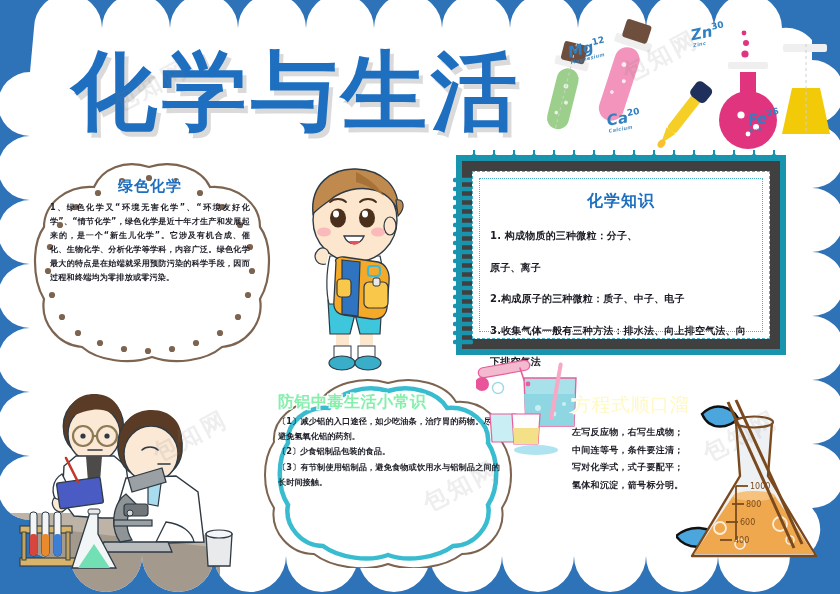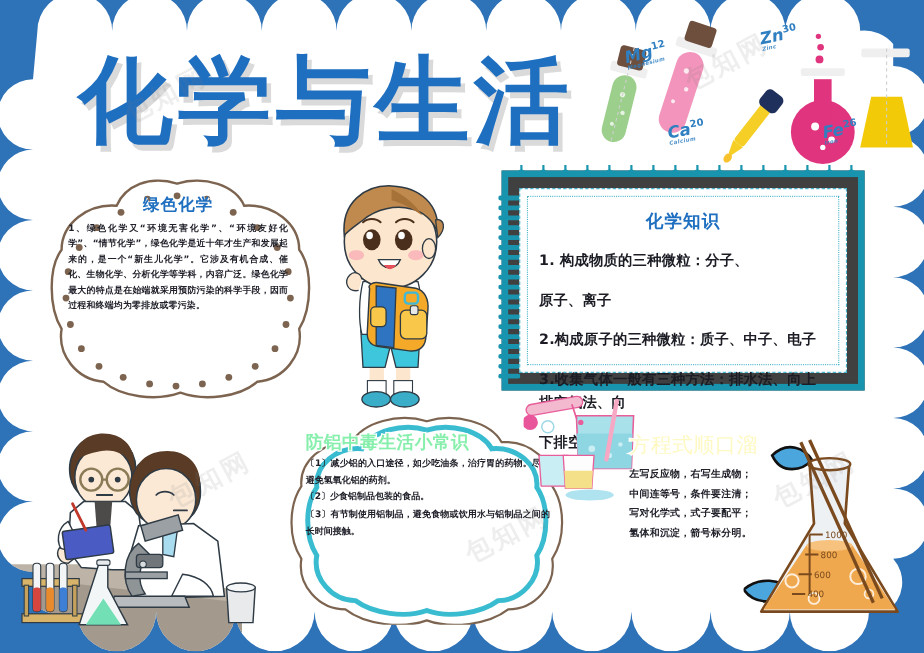--- a/index.html
+++ b/index.html
@@ -23,41 +23,41 @@
     -webkit-text-stroke:7px #ffffff;
     paint-order:stroke fill;
     text-shadow:4px 5px 0 rgba(150,150,150,.35);
     white-space:nowrap;
     font-family:"DejaVu Sans","Liberation Sans",sans-serif;
   }
   .title-inner{position:relative;}
 
   
   .bubble-green{
-    position:absolute;left:36px;top:163px;width:250px;height:200px;
+    position:absolute;left:24px;top:163px;width:250px;height:200px;
   }
   .bubble-green .bg{position:absolute;inset:0;}
   .bubble-green .content{
     position:absolute;left:26px;top:14px;width:200px;height:175px;
     display:flex;flex-direction:column;align-items:center;
   }
   .gc-title{color:#1f6fc0;font-size:15px;font-weight:bold;letter-spacing:1px;
     margin-bottom:5px;text-shadow:1px 1px 0 rgba(255,255,255,.9);}
   .gc-body{font-size:8.1px;line-height:1.72;color:#20212a;text-align:justify;
     font-weight:bold;letter-spacing:.2px;}
 
   
   .notebook{
     position:absolute;left:456px;top:155px;width:330px;height:200px;
     background:#404040;border:6px solid #1894ae;box-sizing:border-box;
   }
   .nb-inner{position:absolute;inset:10px;border:1.6px dashed #49b4c9;box-sizing:border-box;background:#fff;}
   .nb-inner2{position:absolute;inset:6px;border:1.4px dotted #49b4c9;box-sizing:border-box;padding:8px 10px;box-sizing:border-box;}
   .nb-title{text-align:center;color:#1f6fc0;font-size:16px;font-weight:bold;letter-spacing:1px;margin:4px 0 8px;}
-  .nb-line{font-size:13px;font-weight:bold;color:#1b1c24;line-height:1.55;letter-spacing:.2px;margin-top:16px;}
+  .nb-line{font-size:10px;font-weight:bold;color:#1b1c24;line-height:1.55;letter-spacing:.2px;margin-top:16px;}
   .nb-spiral{position:absolute;left:-9px;top:14px;width:20px;height:172px;}
   .nb-dots{position:absolute;left:0;top:-11px;width:330px;height:14px;}
 
   
   .bubble-lead{position:absolute;left:254px;top:378px;width:268px;height:190px;}
   .bubble-lead .content{position:absolute;left:24px;top:14px;width:222px;height:164px;}
   .lead-title{color:#86efac;font-size:16px;font-weight:bold;letter-spacing:.5px;
     -webkit-text-stroke:2.2px #fff;paint-order:stroke fill;text-align:left;margin-bottom:1px;}
   .lead-sub{font-size:8.2px;font-weight:bold;color:#20212a;margin-bottom:4px;}
   .lead-item{font-size:8.2px;font-weight:bold;color:#20212a;line-height:1.85;text-align:justify;}

